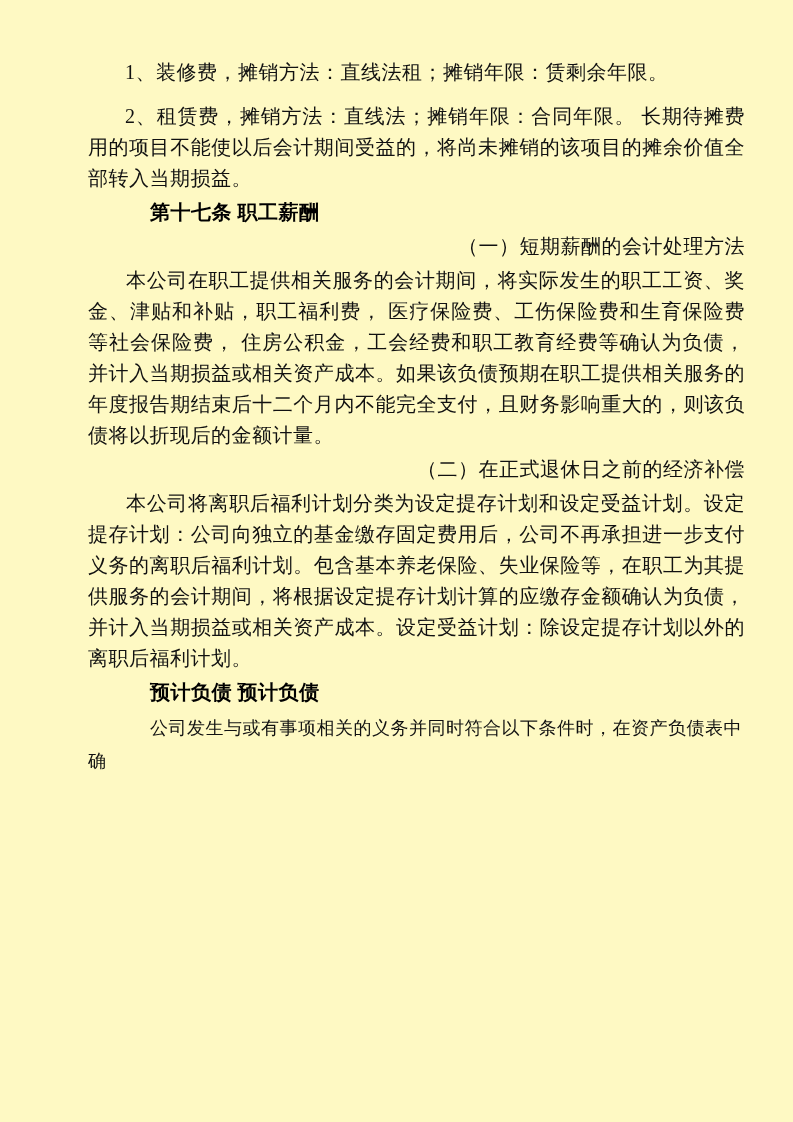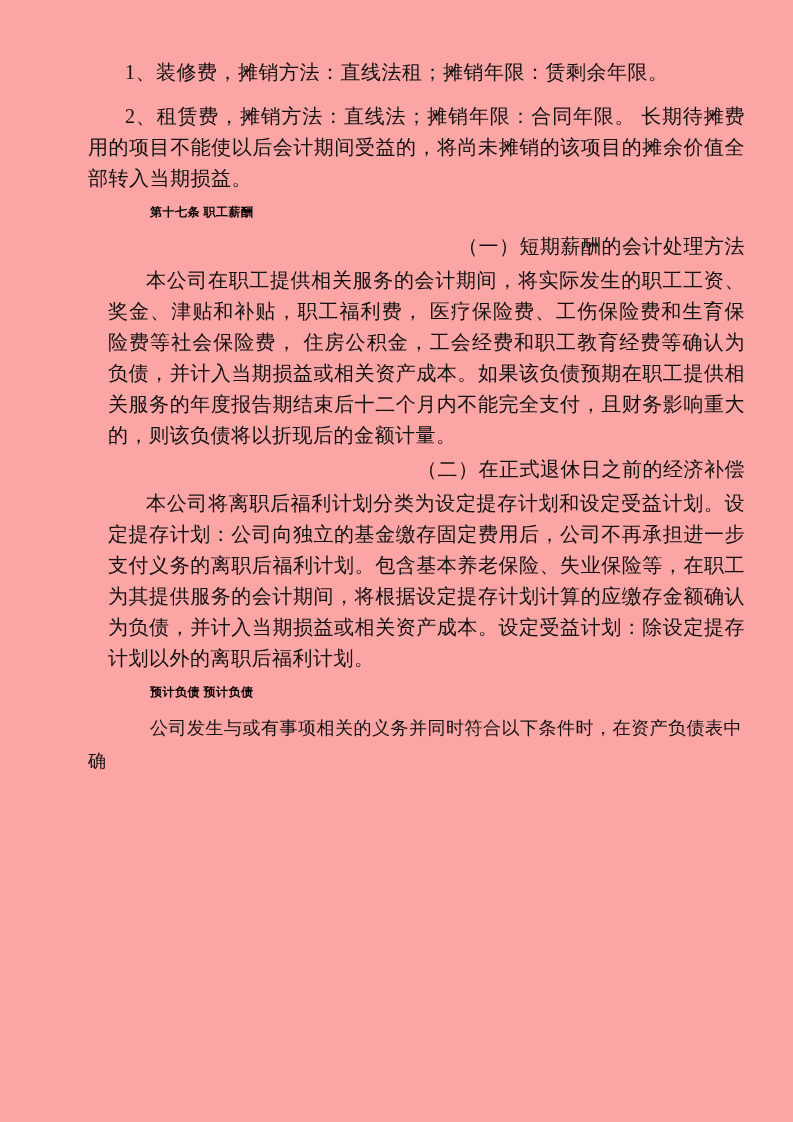--- a/index.html
+++ b/index.html
@@ -12,53 +12,52 @@
     height: 1122px;
     font-family: "Liberation Serif", "DejaVu Serif", serif;
     color: #111111;
   }
   .page {
     box-sizing: border-box;
     width: 793px;
     height: 1122px;
     padding: 57px 48px 40px 88px;
     overflow: hidden;
-    background: #fca5a5;
+    background: #fef9c3;
   }
   .para {
     margin: 0 0 3px 0;
     font-size: 20px;
     line-height: 31px;
     text-align: justify;
     letter-spacing: 0.5px;
   }
   .li-first {
     text-indent: 37px;
     margin-bottom: 13px;
   }
   .li {
     text-indent: 37px;
   }
   .heading {
-    font-size: 12px;
+    font-size: 20px;
     font-weight: bold;
     line-height: 31px;
     margin: 2px 0 3px 0;
     text-indent: 62px;
     text-align: left;
     letter-spacing: 0.5px;
     color: #000000;
   }
   .sub {
     text-indent: 38px;
     text-align: right;
   }
   .bodytext {
     text-indent: 38px;
-    margin-left: 20px;
   }
   .closing-1 {
     font-size: 18px;
     line-height: 33px;
     text-indent: 62px;
     margin: 4px 0 0 0;
     text-align: left;
   }
 </style>
 </head>

